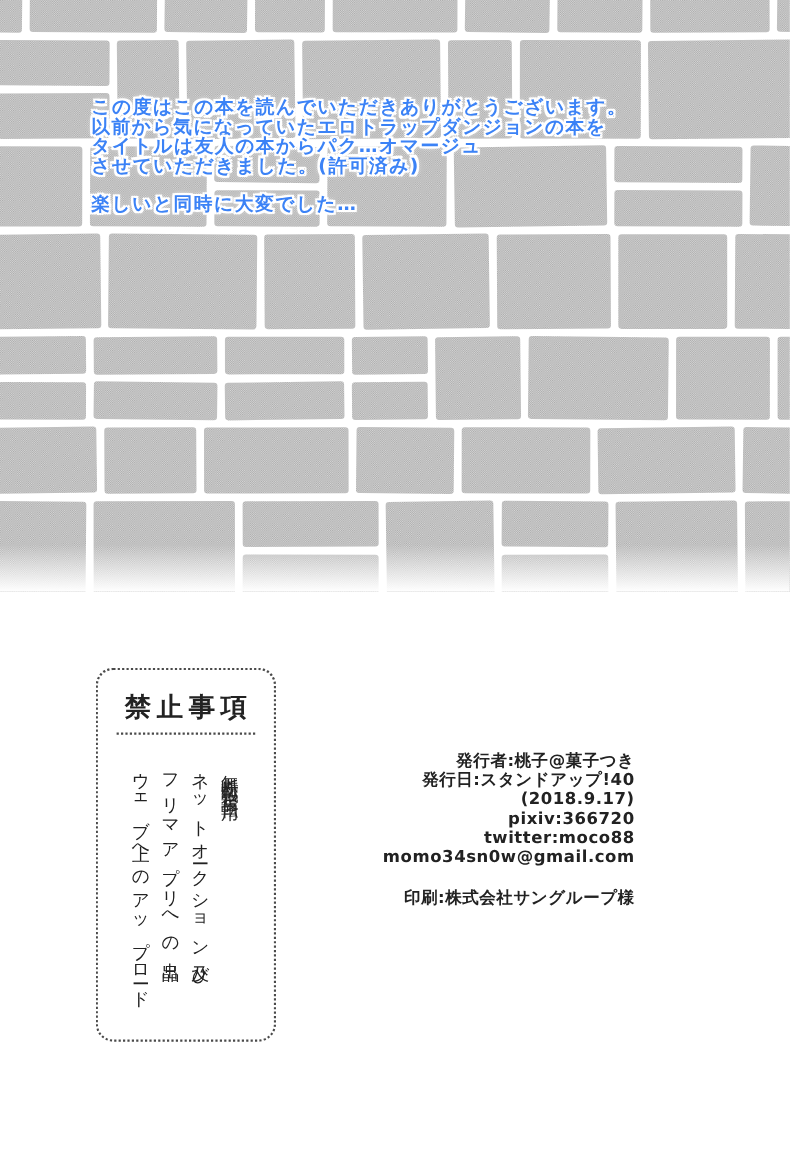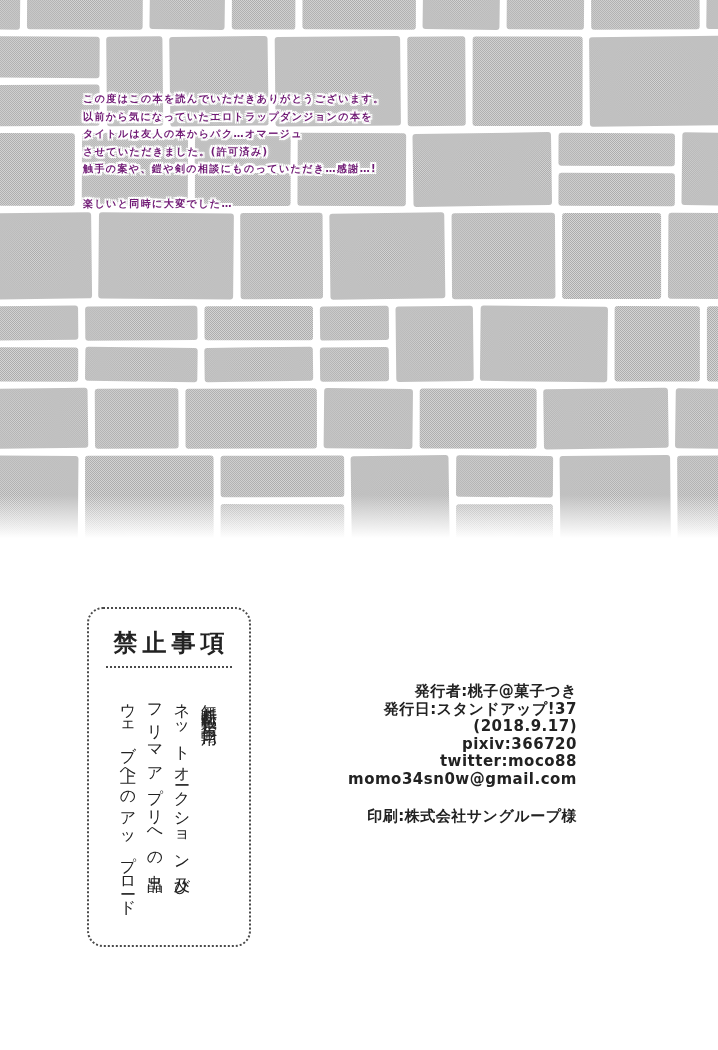--- a/index.html
+++ b/index.html
@@ -11,21 +11,21 @@
     font-family:"DejaVu Sans","Liberation Sans",sans-serif;
   }
   .page{position:absolute;inset:0;}
 
   
   #wall{position:absolute;left:0;top:0;width:718px;height:538px;}
 
   
   .afterword{
     position:absolute;left:83px;top:90px;width:560px;
-    font-size:10px;font-weight:bold;color:#701a75;
+    font-size:17px;font-weight:bold;color:#3b82f6;
     letter-spacing:1.4px;line-height:17.5px;white-space:nowrap;
     text-shadow:
       -2px -2px 0 #fff, 2px -2px 0 #fff, -2px 2px 0 #fff, 2px 2px 0 #fff,
       -2px 0 0 #fff, 2px 0 0 #fff, 0 -2px 0 #fff, 0 2px 0 #fff,
       0 0 4px #fff, 0 0 6px #fff;
   }
   .afterword .line{height:17.5px;}
   .afterword .line:last-child{margin-top:17.5px;}
 
   
@@ -150,38 +150,37 @@
         <rect x="677.4" y="455.6" width="77.1" height="90.1" rx="3" fill="url(#ht)" transform="rotate(-0.33 716.0 500.7)"></rect>
       </g>
     <rect x="0" y="495" width="718" height="43" fill="url(#fadeBottom)"></rect>
   </svg>
 
   <div class="afterword">
     <div class="line">この度はこの本を読んでいただきありがとうございます。</div>
     <div class="line">以前から気になっていたエロトラップダンジョンの本を</div>
     <div class="line">タイトルは友人の本からパク…オマージュ</div>
     <div class="line">させていただきました。(許可済み)</div>
-    <div class="line">触手の案や、鎧や剣の相談にものっていただき…感謝…!</div>
     <div class="line">楽しいと同時に大変でした…</div>
   </div>
 
   <div class="prohibit-box">
     <div class="prohibit-header">禁止事項</div>
     <div class="prohibit-underline"></div>
     <div class="prohibit-items">
       <div>無断転載・複写・転用</div>
       <div>ネットオークション及び</div>
       <div>フリマアプリへの出品</div>
       <div>ウェブ上へのアップロード</div>
     </div>
   </div>
 
   <div class="colophon">
     <div class="info">発行者:桃子@菓子つき</div>
-    <div class="info">発行日:スタンドアップ!37</div>
+    <div class="info">発行日:スタンドアップ!40</div>
     <div class="info">(2018.9.17)</div>
     <div class="info">pixiv:366720</div>
     <div class="info">twitter:moco88</div>
     <div class="info">momo34sn0w@gmail.com</div>
     <div class="info printer">印刷:株式会社サングループ様</div>
   </div>
 
 </div>
 
 </body></html>

